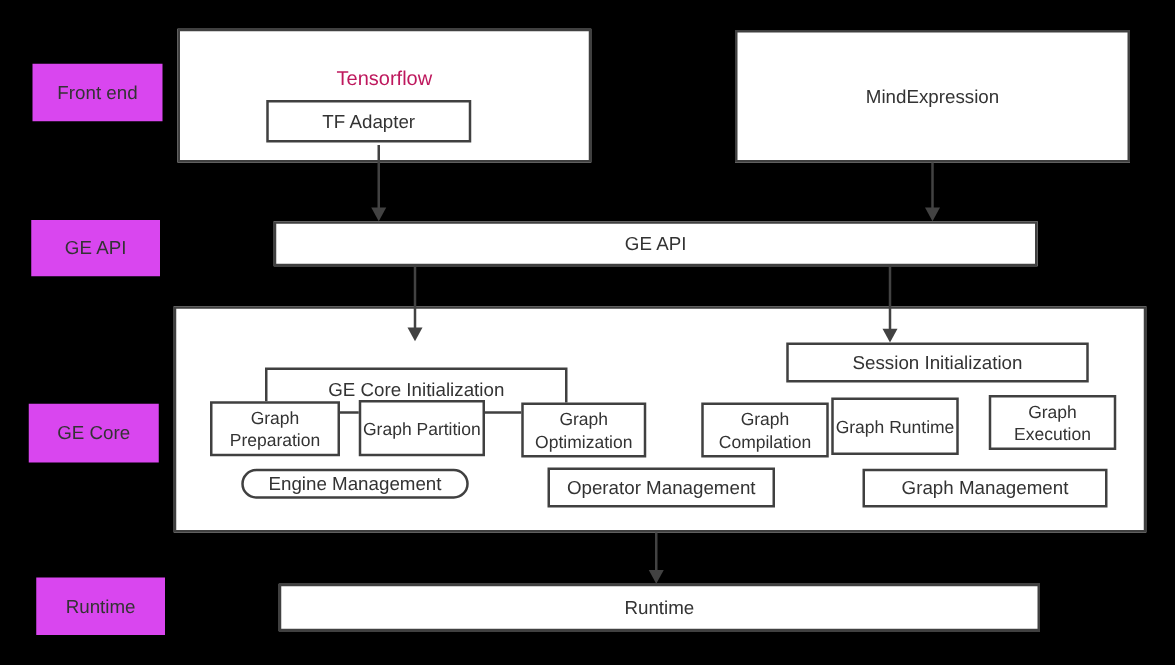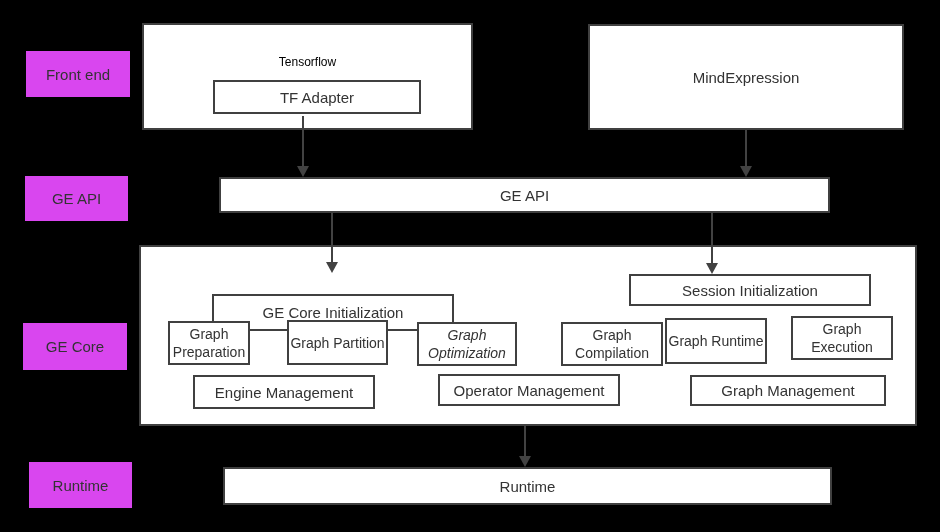--- a/index.html
+++ b/index.html
@@ -38,22 +38,22 @@
   }
   .stagebox {
     font-size: 14px;
     line-height: 18px;
   }
   .tf-title {
     position: absolute;
     left: 0; top: 30px;
     width: 100%;
     text-align: center;
-    font-size: 12px;
-    color: #000000;
+    font-size: 16px;
+    color: #be185d;
   }
   .arrow { position: absolute; width: 12px; z-index: 10; }
   .arrow .shaft {
     position: absolute;
     left: 5px; top: 0;
     width: 2px;
     background: #424242;
   }
   .arrow .head {
     position: absolute;
@@ -69,40 +69,40 @@
 
 <div class="stage">
 
   <div class="abs sidelabel" style="left:26px; top:51px; width:104px; height:46px;">Front end</div>
   <div class="abs sidelabel" style="left:25px; top:176px; width:103px; height:45px;">GE API</div>
   <div class="abs sidelabel" style="left:23px; top:323px; width:104px; height:47px;">GE Core</div>
   <div class="abs sidelabel" style="left:29px; top:462px; width:103px; height:46px;">Runtime</div>
 
   <div class="abs whitebox" style="left:142px; top:23px; width:331px; height:107px; display:block;">
     <div class="tf-title">Tensorflow</div>
-    <div class="abs whitebox" style="left:69px; top:55px; width:208px; height:34px;">TF Adapter</div>
+    <div class="abs whitebox" style="left:69px; top:55px; width:164px; height:34px;">TF Adapter</div>
   </div>
 
   <div class="abs whitebox" style="left:588px; top:24px; width:316px; height:106px;">MindExpression</div>
 
   <div class="abs whitebox" style="left:219px; top:177px; width:611px; height:36px;">GE API</div>
 
   <div class="abs whitebox" style="left:139px; top:245px; width:778px; height:181px; display:block;">
 
     <div class="abs whitebox" style="left:71px; top:26px; width:242px; height:37px;margin-top:21px;">GE Core Initialization</div>
     <div class="abs whitebox" style="left:448px; top:27px; width:242px; height:32px;margin-left:40px;">Session Initialization</div>
 
-    <div class="abs whitebox stagebox" style="left:27px; top:74px; width:82px; height:44px;text-align:center;">Graph Preparation</div>
+    <div class="abs whitebox stagebox" style="left:27px; top:74px; width:104px; height:44px;text-align:center;">Graph Preparation</div>
     <div class="abs whitebox stagebox" style="left:146px; top:73px; width:101px; height:45px;">Graph Partition</div>
-    <div class="abs whitebox stagebox" style="left:276px; top:75px; width:100px; height:44px;font-style:italic;">Graph Optimization</div>
+    <div class="abs whitebox stagebox" style="left:276px; top:75px; width:100px; height:44px;">Graph Optimization</div>
     <div class="abs whitebox stagebox" style="left:397px; top:75px; width:102px; height:44px;margin-left:23px;">Graph Compilation</div>
     <div class="abs whitebox stagebox" style="left:524px; top:71px; width:102px; height:46px;">Graph Runtime</div>
     <div class="abs whitebox stagebox" style="left:650px; top:69px; width:102px; height:44px;">Graph Execution</div>
 
-    <div class="abs whitebox" style="left:52px; top:128px; width:182px; height:34px;">Engine Management</div>
+    <div class="abs whitebox" style="left:52px; top:128px; width:182px; height:24px;border-radius:12px;">Engine Management</div>
     <div class="abs whitebox" style="left:297px; top:127px; width:182px; height:32px;">Operator Management</div>
     <div class="abs whitebox" style="left:549px; top:128px; width:196px; height:31px;">Graph Management</div>
   </div>
 
   <div class="abs whitebox" style="left:223px; top:467px; width:609px; height:38px;">Runtime</div>
 
   <div class="arrow" style="left:297px; top:116px; height:61px;">
     <div class="shaft" style="height:51px;"></div>
       <div class="head"></div>
   </div>

